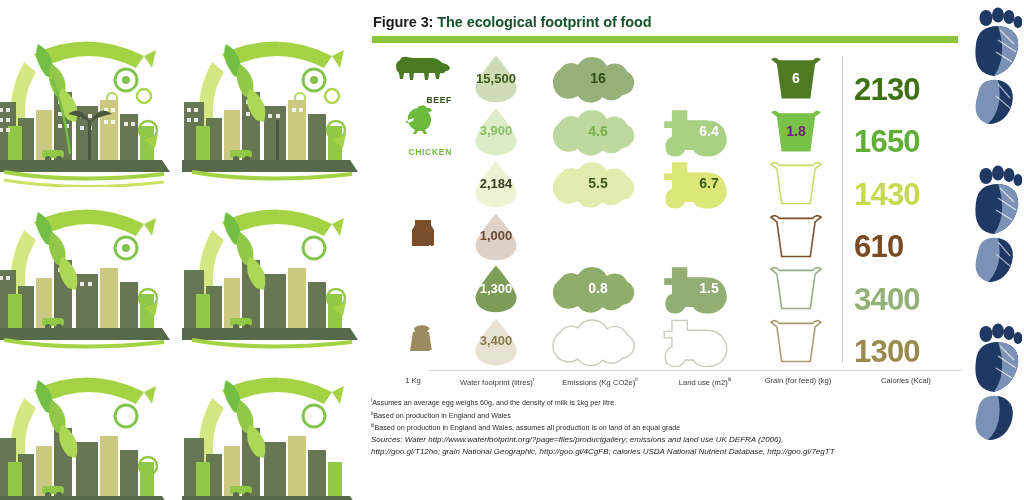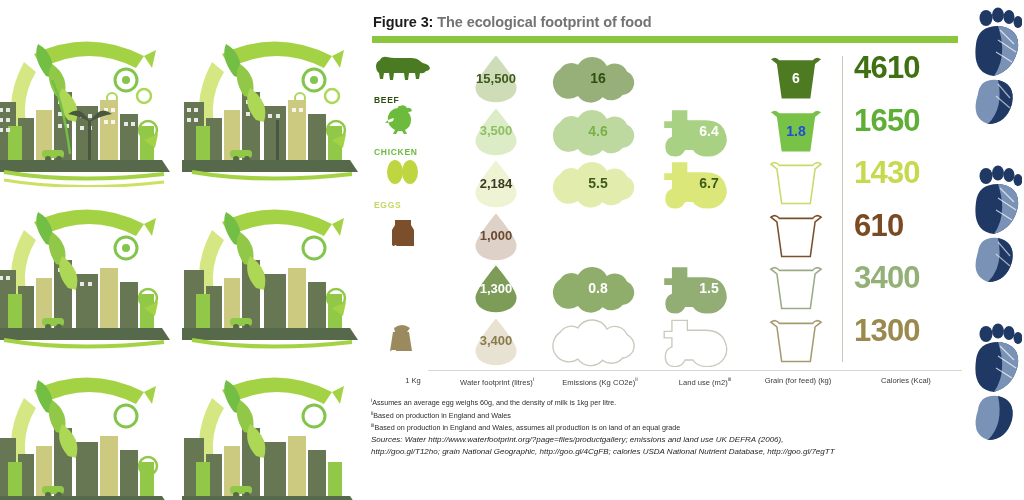--- a/index.html
+++ b/index.html
@@ -18,31 +18,31 @@
   .footprint { position:absolute; left:2px; width:58px; height:152px; }
   .footprint svg { width:100%; height:100%; display:block; }
 
   
   .figure { position:absolute; left:368px; top:0; width:594px; height:500px;
             background:#fff; }
 
   .fig-title { position:absolute; left:5px; top:14px; font-size:14.5px;
                font-weight:bold; white-space:nowrap; letter-spacing:-0.1px; }
   .fig-title .num { color:#1b1b1b; }
-  .fig-title .rest { color:#737373; }
+  .fig-title .rest { color:#14532d; }
 
   .title-bar { position:absolute; left:4px; top:36px; width:586px; height:7px;
                background:#8cc63f; }
 
   
   .grid { position:absolute; left:0; top:52px; width:594px; height:316px; }
   .row { position:absolute; left:0; width:594px; height:52.5px; }
 
   .cell { position:absolute; top:0; height:52.5px;
-          display:flex; align-items:flex-start; justify-content:center; }
+          display:flex; align-items:flex-end; justify-content:center; }
 
   .c-food    { left:6px;   width:78px;  flex-direction:column; gap:13px; }
   .c-water   { left:92px;  width:72px; }
   .c-emit    { left:172px; width:116px; }
   .c-land    { left:294px; width:86px; }
   .c-grain   { left:386px; width:84px; }
   .c-cal     { left:486px; width:104px; justify-content:flex-start; }
 
   .food-ico { width:58px; height:30px; display:block; }
   .food-ico svg { width:100%; height:100%; display:block; }
@@ -395,40 +395,40 @@
     <div class="cell c-grain">
       <span class="shape">
         <svg viewBox="0 0 62 44" preserveAspectRatio="xMidYMid meet" xmlns="http://www.w3.org/2000/svg">
     <path fill="#4e7a22" d="M10 6 q4 -3 7 1 l28 0 q3 -4 7 -1 l-5 4 -4 29 -24 0 -4 -29 z"></path>
               </svg>
         <span class="val" style="color:#ffffff">6</span>
       </span>
     </div>
 
     <div class="cell c-cal">
-      <span class="cal-val" style="color:#3f7012">4610</span>
+      <span class="cal-val" style="color:#3f7012">2130</span>
     </div>
         </div>
         <div class="row" style="top: 52.5px;">
     <div class="cell c-food">
       <span class="food-ico">
               <svg viewBox="0 0 58 30" xmlns="http://www.w3.org/2000/svg">
                 <path fill="#6cbb3c" d="M26 2 q5-2 7 2 q4-1 5 3 q-2 1-4 1 q3 3 3 8 q0 7-6 10 l2 4 -3 0 -2-3 -4 0 -2 3 -3 0 2-4 q-6-3-7-9 q-1-6 3-10 q3-3 7-3 q-1-2 2-2z M20 14 q-6 1-9 5 q4 0 8-2z"></path>
               </svg>
             </span>
       <span class="food-lbl" style="color:#6cbb3c;
                    ">CHICKEN</span>
     </div>
 
     <div class="cell c-water">
       <span class="shape">
         <svg viewBox="0 0 60 46" preserveAspectRatio="xMidYMid meet" xmlns="http://www.w3.org/2000/svg">
     <path d="M30 3 C30 3 12 24 12 31 C12 39 20 44 30 44 C40 44 48 39 48 31 C48 24 30 3 30 3 Z" fill="#dcecc6" stroke="none" stroke-width="1.2"></path>
               </svg>
-        <span class="val sm" style="color:#8dbf63">3,500</span>
+        <span class="val sm" style="color:#8dbf63">3,900</span>
       </span>
     </div>
 
     <div class="cell c-emit">
       <span class="shape">
         <svg viewBox="0 0 104 44" preserveAspectRatio="xMidYMid meet" xmlns="http://www.w3.org/2000/svg">
     <path fill="#bdd9a0" d="M18 14 a12 12 0 0 1 16 -4 a15 15 0 0 1 26 1 a12 12 0 0 1 18 5 a11 11 0 0 1 -4 21 a13 13 0 0 1 -18 2 a14 14 0 0 1 -22 -1 a12 12 0 0 1 -16 -24 Z"></path>
               </svg>
         <span class="val" style="color:#7ab04b">4.6</span>
       </span>
@@ -441,39 +441,29 @@
               </svg>
         <span class="val" style="color:#ffffff;margin-left:8px;">6.4</span>
       </span>
     </div>
 
     <div class="cell c-grain">
       <span class="shape">
         <svg viewBox="0 0 62 44" preserveAspectRatio="xMidYMid meet" xmlns="http://www.w3.org/2000/svg">
     <path fill="#79c248" d="M10 6 q4 -3 7 1 l28 0 q3 -4 7 -1 l-5 4 -4 29 -24 0 -4 -29 z"></path>
               </svg>
-        <span class="val" style="color:#1d4ed8">1.8</span>
+        <span class="val" style="color:#701a75">1.8</span>
       </span>
     </div>
 
     <div class="cell c-cal">
       <span class="cal-val" style="color:#5fae36">1650</span>
     </div>
         </div>
         <div class="row" style="top: 105px;">
-    <div class="cell c-food">
-      <span class="food-ico">
-              <svg viewBox="0 0 58 30" xmlns="http://www.w3.org/2000/svg">
-                <ellipse cx="21" cy="15" rx="8" ry="12" fill="#bfd640"></ellipse>
-                <ellipse cx="36" cy="15" rx="8" ry="12" fill="#bfd640"></ellipse>
-              </svg>
-            </span>
-      <span class="food-lbl" style="color:#c6d65c;
-                   ">EGGS</span>
-    </div>
 
     <div class="cell c-water">
       <span class="shape">
         <svg viewBox="0 0 60 46" preserveAspectRatio="xMidYMid meet" xmlns="http://www.w3.org/2000/svg">
     <path d="M30 3 C30 3 12 24 12 31 C12 39 20 44 30 44 C40 44 48 39 48 31 C48 24 30 3 30 3 Z" fill="#eef3d4" stroke="none" stroke-width="1.2"></path>
               </svg>
         <span class="val sm" style="color:#3a3a22">2,184</span>
       </span>
     </div>
 

